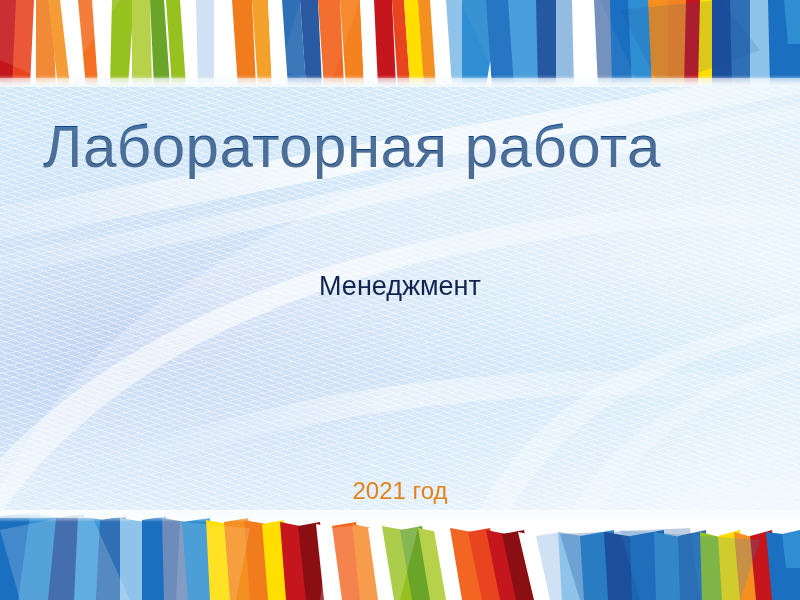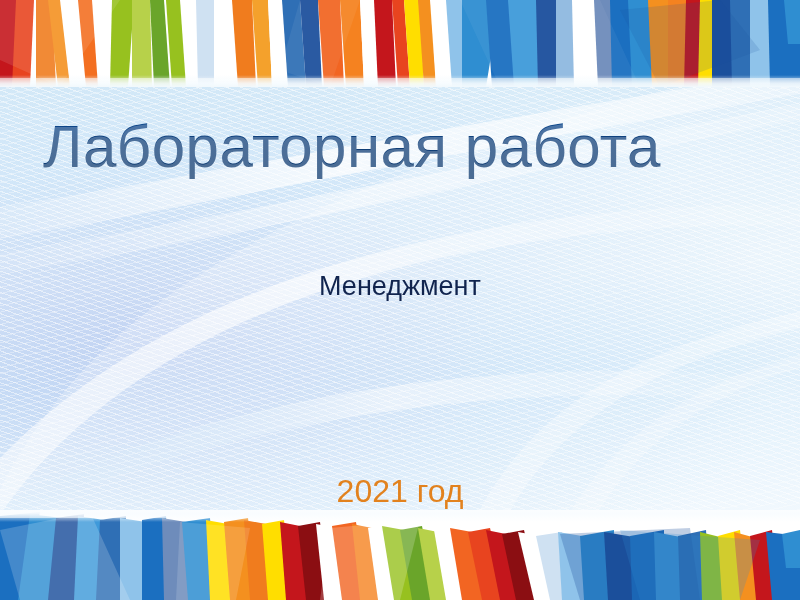--- a/index.html
+++ b/index.html
@@ -154,21 +154,21 @@
     color: #11244e;
     white-space: nowrap;
   }
 
   .year {
     position: absolute;
     left: 0;
     top: 477px;
     width: 800px;
     text-align: center;
-    font-size: 32px;
+    font-size: 24px;
     line-height: 28px;
     font-weight: 400;
     color: #e2821e;
     white-space: nowrap;
   }
 </style>
 </head>
 <body>
 
 <div class="slide">

